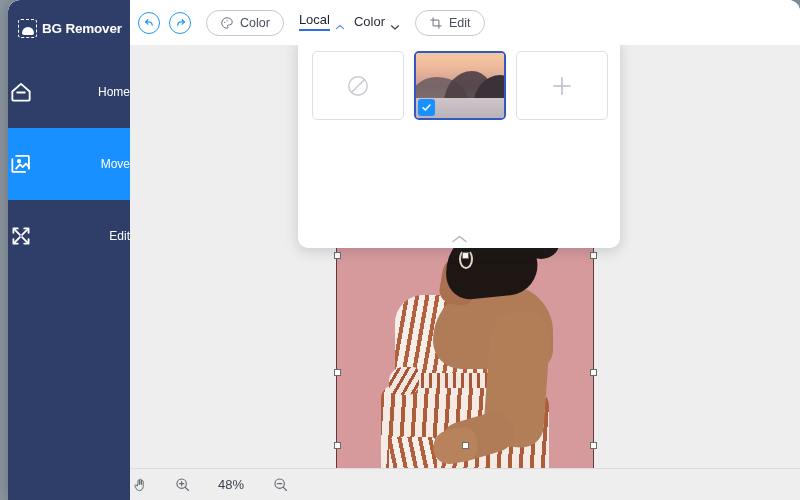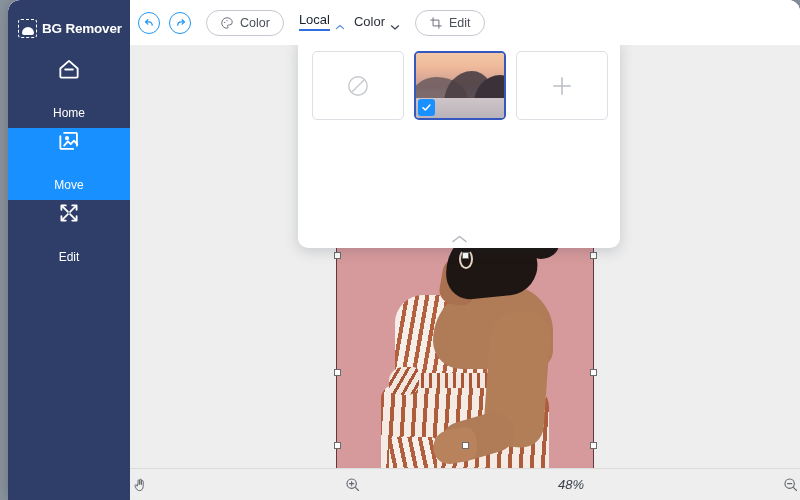--- a/index.html
+++ b/index.html
@@ -65,23 +65,23 @@
     font-size: 13.5px;
     font-weight: bold;
     letter-spacing: -0.2px;
     white-space: nowrap;
   }
 
   .nav { margin-top: 12px; }
   .nav-item {
     height: 72px;
     display: flex;
-    flex-direction: column;
+    flex-direction: row;
     align-items: center;
-    justify-content: flex-start;
+    justify-content: space-between;
     gap: 25px;
     color: #ffffff;
     cursor: pointer;
   }
   .nav-item.active { background: #1890ff; }
   .nav-label { font-size: 12px; line-height: 1; }
   .nav-ico { width: 26px; height: 26px; display: block; }
   .nav-ico svg { width: 26px; height: 26px; display: block; }
 
   
@@ -406,24 +406,23 @@
 
   
   .statusbar {
     position: absolute;
     left: 0; right: 0; bottom: 0;
     height: 32px;
     background: #eeeeee;
     border-top: 1px solid #dcdcdc;
     display: flex;
     align-items: center;
-    justify-content: space-between;
+    justify-content: flex-start;
     gap: 22px;
     z-index: 15;
-    font-style: italic;
   }
   .sb-btn {
     width: 20px; height: 20px;
     display: flex; align-items: center; justify-content: center;
     cursor: pointer;
   }
   .sb-btn svg { display: block; }
   .zoom-val {
     font-size: 13px;
     color: #3a3f4a;

